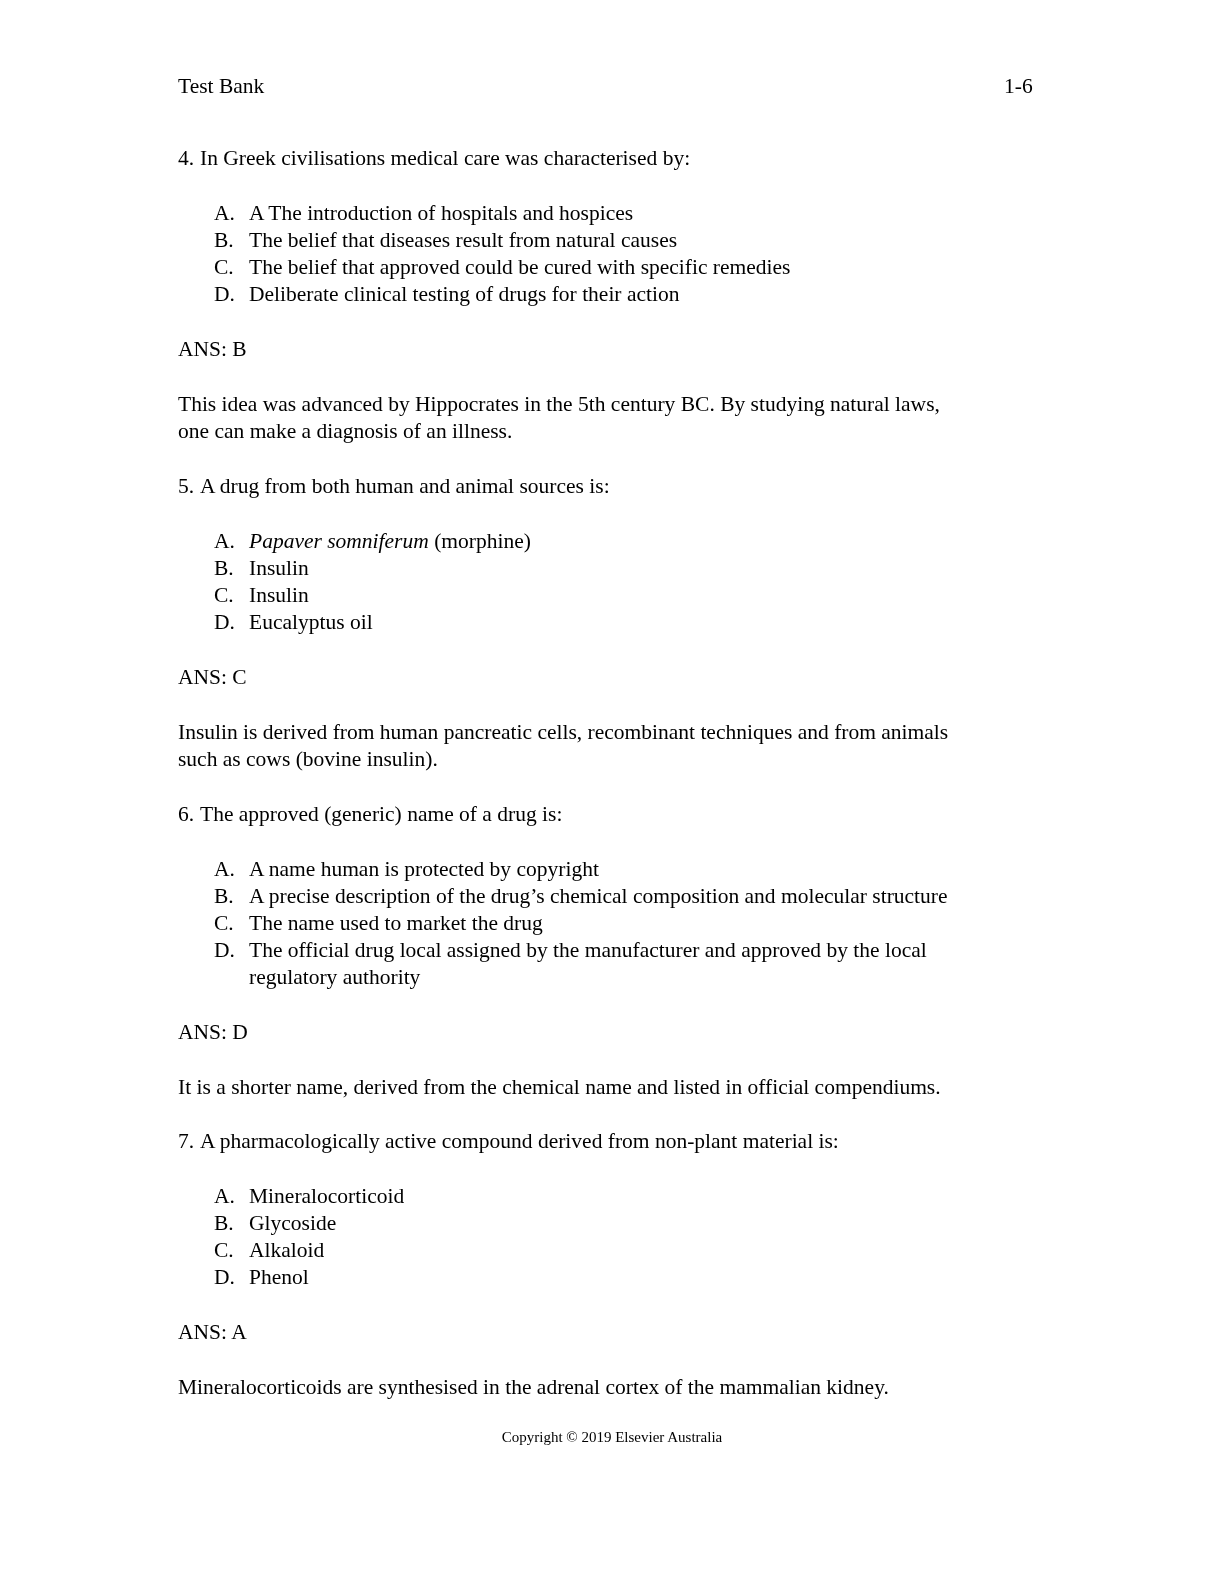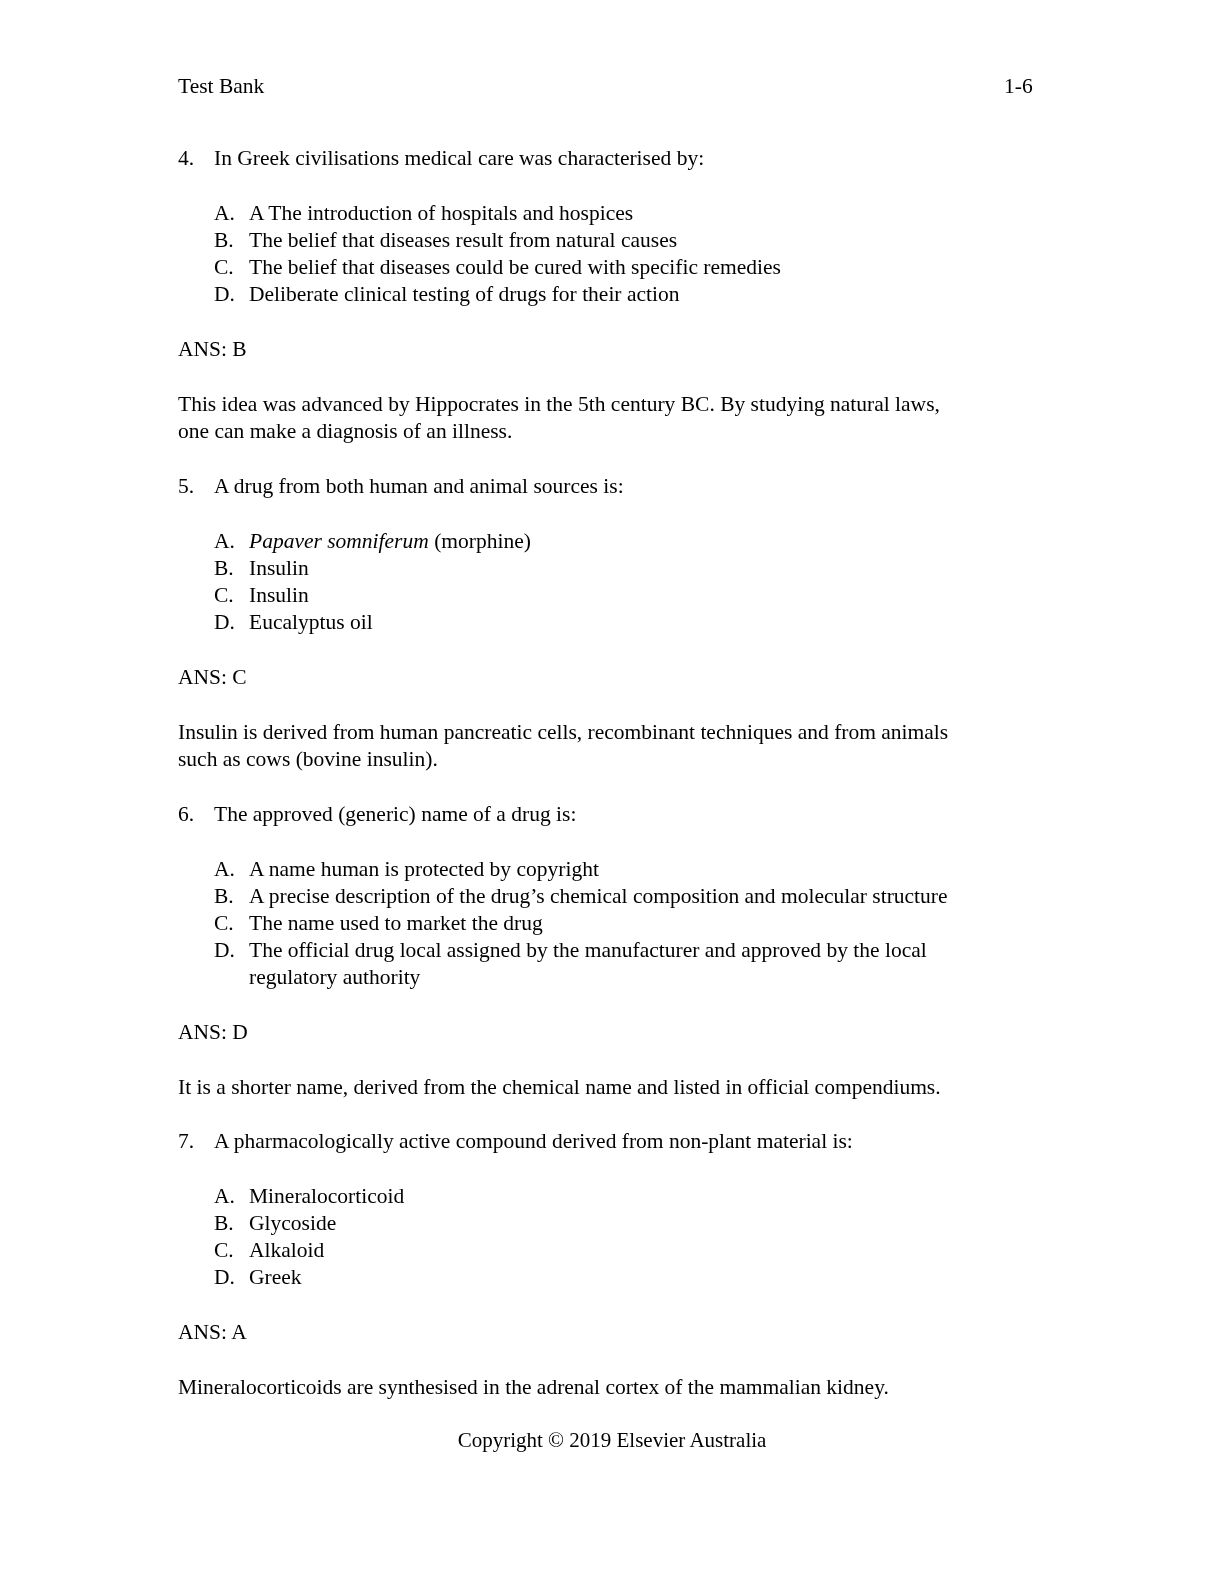--- a/index.html
+++ b/index.html
@@ -6,44 +6,44 @@
     body {
       width: 1224px; height: 1584px; position: relative; overflow: hidden;
       font-family: "Liberation Serif", "DejaVu Serif", serif;
       color: #000000;
       font-size: 21.5px;
     }
     .abs { position: absolute; white-space: nowrap; line-height: 1; }
     .header-left { left: 178px; top: 76px; }
     .header-right { left: 1004px; top: 76px; }
     .qnum { left: 178px; }
-    .qtext { left: 214px; }
+    .qtext { left: 200px; }
     .opt-letter { left: 214px; }
     .opt-text { left: 249px; }
     .ans { left: 178px; }
     .expl { left: 178px; }
-    .footer { left: 0; width: 1224px; text-align: center; top: 1430px; font-size: 21px; }
+    .footer { left: 0; width: 1224px; text-align: center; top: 1430px; font-size: 15px; }
     i { }
   </style>
 </head>
 <body>
 
 <div>
   <div class="abs header-left">Test Bank</div>
   <div class="abs header-right">1-6</div>
 
   <div>
     <div class="abs qnum" style="top:148px">4.</div>
     <div class="abs qtext" style="top:148px">In Greek civilisations medical care was characterised by:</div>
     <div class="abs opt-letter" style="top:203px">A.</div>
     <div class="abs opt-text" style="top:203px">A The introduction of hospitals and hospices</div>
     <div class="abs opt-letter" style="top:230px">B.</div>
     <div class="abs opt-text" style="top:230px">The belief that diseases result from natural causes</div>
     <div class="abs opt-letter" style="top:257px">C.</div>
-    <div class="abs opt-text" style="top:257px">The belief that diseases could be cured with specific remedies</div>
+    <div class="abs opt-text" style="top:257px">The belief that approved could be cured with specific remedies</div>
     <div class="abs opt-letter" style="top:284px">D.</div>
     <div class="abs opt-text" style="top:284px">Deliberate clinical testing of drugs for their action</div>
     <div class="abs ans" style="top:339px">ANS: B</div>
     <div class="abs expl" style="top:394px">This idea was advanced by Hippocrates in the 5th century BC. By studying natural laws,</div>
     <div class="abs expl" style="top:421px">one can make a diagnosis of an illness.</div>
   </div>
 
   <div>
     <div class="abs qnum" style="top:476px">5.</div>
     <div class="abs qtext" style="top:476px">A drug from both human and animal sources is:</div>
@@ -79,19 +79,19 @@
   <div>
     <div class="abs qnum" style="top:1131px">7.</div>
     <div class="abs qtext" style="top:1131px">A pharmacologically active compound derived from non-plant material is:</div>
     <div class="abs opt-letter" style="top:1186px">A.</div>
     <div class="abs opt-text" style="top:1186px">Mineralocorticoid</div>
     <div class="abs opt-letter" style="top:1213px">B.</div>
     <div class="abs opt-text" style="top:1213px">Glycoside</div>
     <div class="abs opt-letter" style="top:1240px">C.</div>
     <div class="abs opt-text" style="top:1240px">Alkaloid</div>
     <div class="abs opt-letter" style="top:1267px">D.</div>
-    <div class="abs opt-text" style="top:1267px">Greek</div>
+    <div class="abs opt-text" style="top:1267px">Phenol</div>
     <div class="abs ans" style="top:1322px">ANS: A</div>
     <div class="abs expl" style="top:1377px">Mineralocorticoids are synthesised in the adrenal cortex of the mammalian kidney.</div>
   </div>
 
   <div class="abs footer">Copyright © 2019 Elsevier Australia</div>
 </div>
 
 </body></html>

